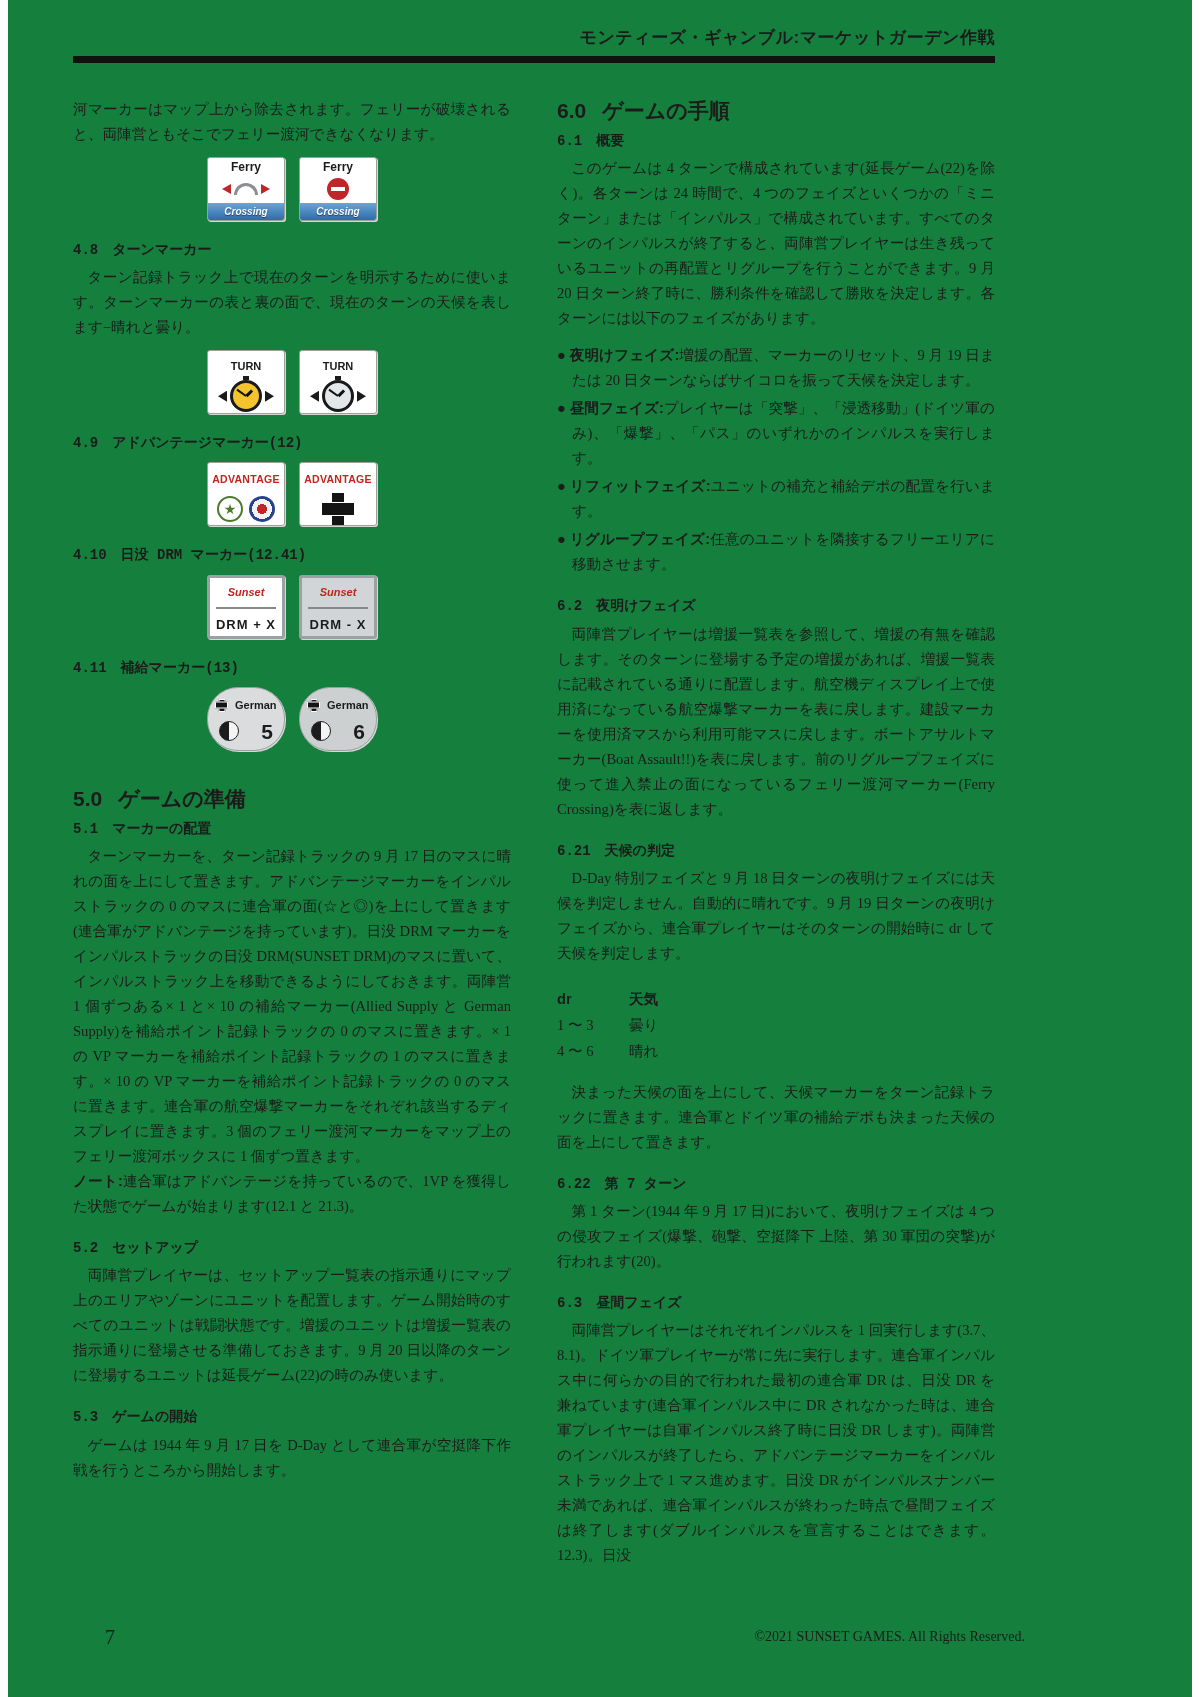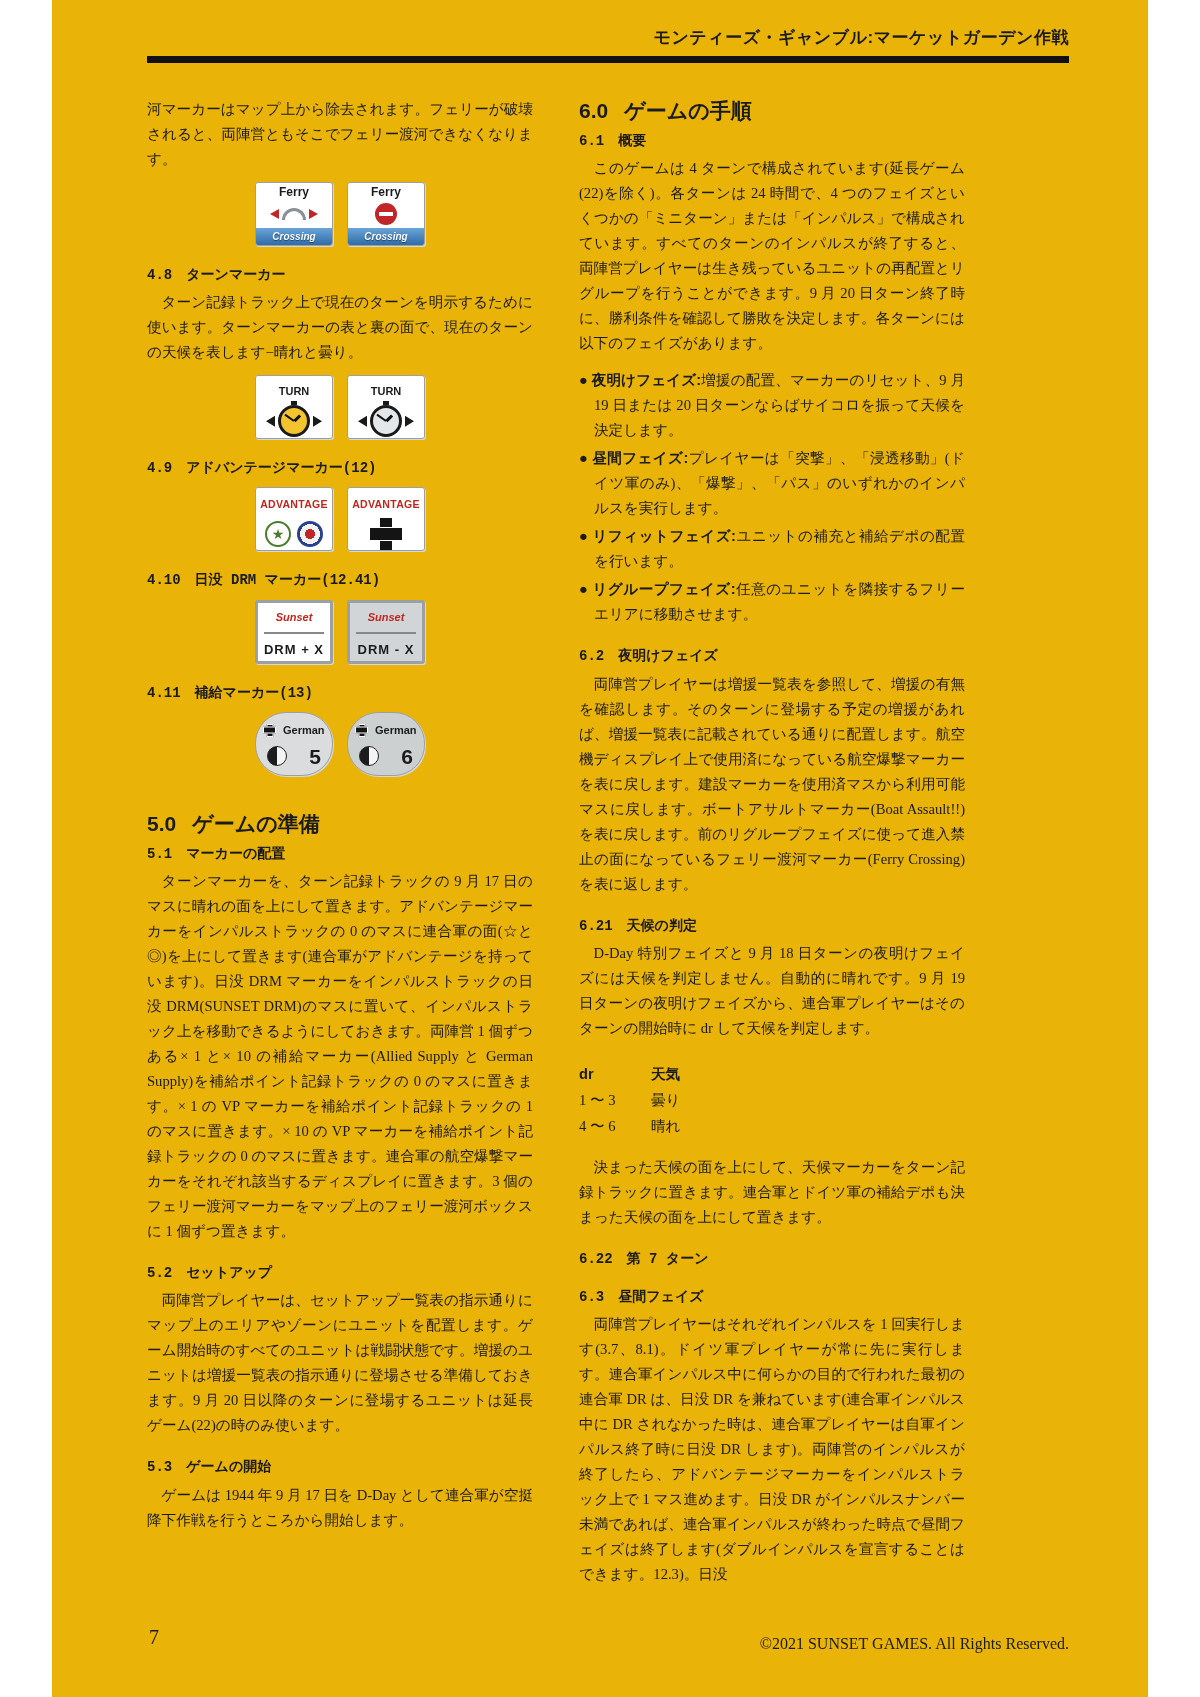--- a/index.html
+++ b/index.html
@@ -1,21 +1,21 @@
 <!DOCTYPE html>
 <html><head>
 <meta charset="utf-8">
 <style>
   * { margin:0; padding:0; box-sizing:border-box; }
   html,body { background:#ffffff; }
   .page {
-    position:relative; width:1096px; height:1697px; margin:0 auto;
-    background:#eab308; color:#1b1b1b; overflow:hidden;
+    position:relative; width:1184px; height:1697px; margin:0 auto;
+    background:#15803d; color:#1b1b1b; overflow:hidden;
     font-family:"Liberation Serif", serif;
-    padding:26px 183px 0 95px;
+    padding:26px 183px 0 65px;
   }
   
   .header { width:922px; }
   .header-title {
     text-align:right; font-family:"Liberation Sans", sans-serif;
     font-weight:bold; font-size:17px; letter-spacing:0.5px;
   }
   .header-bar { height:7px; background:#111; margin-top:7px; }
   
   .columns { display:flex; gap:46px; margin-top:34px; }
@@ -112,21 +112,21 @@
   .counter.supply { background:#dadcdd;border-radius:31px; }
   .counter.supply.dark { background:#cdd0d1; }
   .supply-top { width:100%; display:flex; align-items:center; gap:7px; padding:5px 7px 0; }
   .supply-title { font-weight:bold; font-size:11px; }
   .supply-mid { flex:1; width:100%; display:flex; align-items:center; justify-content:space-between; padding:0 11px 5px; }
   .moon { width:20px; height:20px; border-radius:50%; border:1.5px solid #222;
     background:linear-gradient(90deg,#1c1c1c 50%, #f4f4f4 50%); }
   .supply-value { font-weight:bold; font-size:21px; }
   
   .page-num { position:absolute; left:97px; bottom:48px; font-size:20px; }
-  .copyright { position:absolute; left:95px; bottom:44px; width:922px; text-align:right; font-size:16px; }
+  .copyright { position:absolute; left:95px; bottom:52px; width:922px; text-align:right; font-size:14px; }
 </style>
 </head>
 <body>
 
 <div class="page">
 
   <div class="header">
     <div class="header-title">モンティーズ・ギャンブル:マーケットガーデン作戦</div>
     <div class="header-bar"></div>
   </div>
@@ -239,20 +239,21 @@
             <span class="moon"></span>
             <span class="supply-value">6</span>
           </div>
         </div>
       </div>
 
       <h1 class="big"><span class="num">5.0</span><span>ゲームの準備</span></h1>
 
       <h2 class="sec tight"><span class="num">5.1</span><span>マーカーの配置</span></h2>
       <p class="body">ターンマーカーを、ターン記録トラックの 9 月 17 日のマスに晴れの面を上にして置きます。アドバンテージマーカーをインパルストラックの 0 のマスに連合軍の面(☆と◎)を上にして置きます(連合軍がアドバンテージを持っています)。日没 DRM マーカーをインパルストラックの日没 DRM(SUNSET DRM)のマスに置いて、インパルストラック上を移動できるようにしておきます。両陣営 1 個ずつある× 1 と× 10 の補給マーカー(Allied Supply と German Supply)を補給ポイント記録トラックの 0 のマスに置きます。× 1 の VP マーカーを補給ポイント記録トラックの 1 のマスに置きます。× 10 の VP マーカーを補給ポイント記録トラックの 0 のマスに置きます。連合軍の航空爆撃マーカーをそれぞれ該当するディスプレイに置きます。3 個のフェリー渡河マーカーをマップ上のフェリー渡河ボックスに 1 個ずつ置きます。</p>
+      <p class="body flush"><span class="note-label">ノート:</span><span>連合軍はアドバンテージを持っているので、1VP を獲得した状態でゲームが始まります(12.1 と 21.3)。</span></p>
 
       <h2 class="sec"><span class="num">5.2</span><span>セットアップ</span></h2>
       <p class="body">両陣営プレイヤーは、セットアップ一覧表の指示通りにマップ上のエリアやゾーンにユニットを配置します。ゲーム開始時のすべてのユニットは戦闘状態です。増援のユニットは増援一覧表の指示通りに登場させる準備しておきます。9 月 20 日以降のターンに登場するユニットは延長ゲーム(22)の時のみ使います。</p>
 
       <h2 class="sec"><span class="num">5.3</span><span>ゲームの開始</span></h2>
       <p class="body">ゲームは 1944 年 9 月 17 日を D-Day として連合軍が空挺降下作戦を行うところから開始します。</p>
 
     </div>
 
     <div class="col">
@@ -277,20 +278,21 @@
 
       <div class="weather-table">
         <div class="wt-row wt-head"><span>dr</span><span>天気</span></div>
         <div class="wt-row"><span>1 〜 3</span><span>曇り</span></div>
         <div class="wt-row"><span>4 〜 6</span><span>晴れ</span></div>
       </div>
 
       <p class="body">決まった天候の面を上にして、天候マーカーをターン記録トラックに置きます。連合軍とドイツ軍の補給デポも決まった天候の面を上にして置きます。</p>
 
       <h2 class="sec"><span class="num">6.22</span><span>第 7 ターン</span></h2>
+      <p class="body">第 1 ターン(1944 年 9 月 17 日)において、夜明けフェイズは 4 つの侵攻フェイズ(爆撃、砲撃、空挺降下 上陸、第 30 軍団の突撃)が行われます(20)。</p>
 
       <h2 class="sec"><span class="num">6.3</span><span>昼間フェイズ</span></h2>
       <p class="body">両陣営プレイヤーはそれぞれインパルスを 1 回実行します(3.7、8.1)。ドイツ軍プレイヤーが常に先に実行します。連合軍インパルス中に何らかの目的で行われた最初の連合軍 DR は、日没 DR を兼ねています(連合軍インパルス中に DR されなかった時は、連合軍プレイヤーは自軍インパルス終了時に日没 DR します)。両陣営のインパルスが終了したら、アドバンテージマーカーをインパルストラック上で 1 マス進めます。日没 DR がインパルスナンバー未満であれば、連合軍インパルスが終わった時点で昼間フェイズは終了します(ダブルインパルスを宣言することはできます。12.3)。日没</p>
 
     </div>
   </div>
 
   <div class="page-num">7</div>
   <div class="copyright">©2021 SUNSET GAMES. All Rights Reserved.</div>
 

